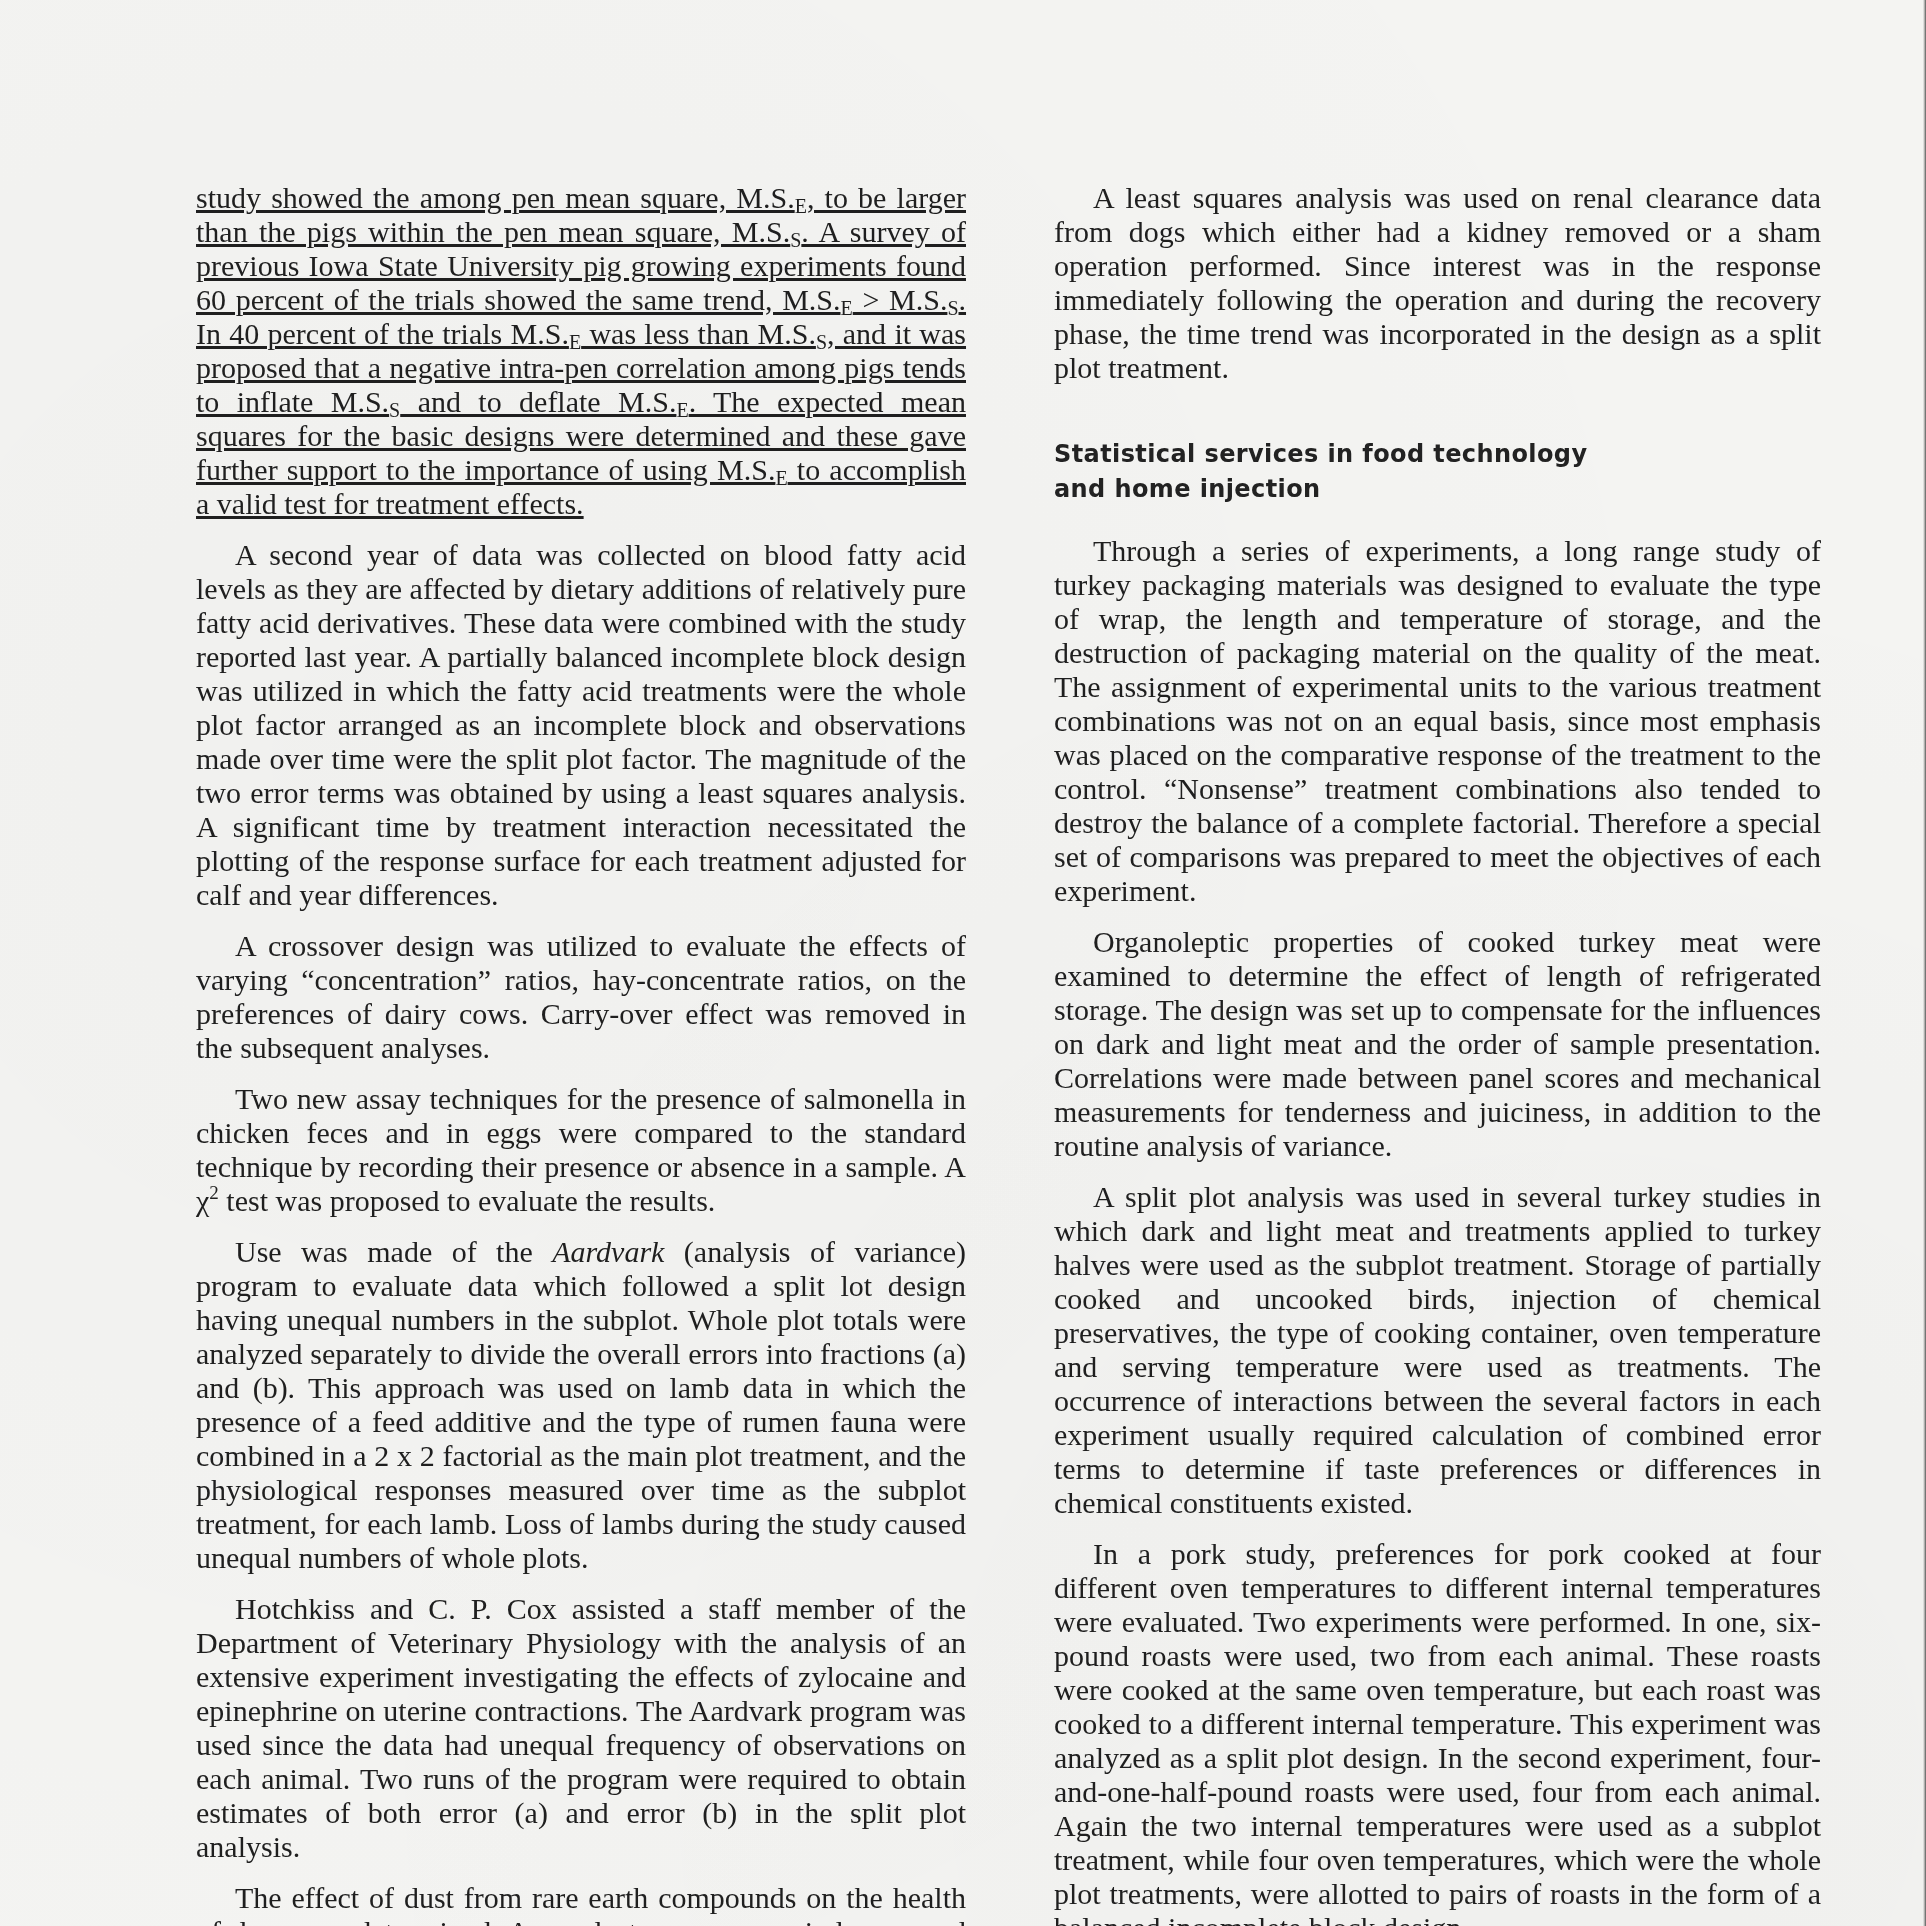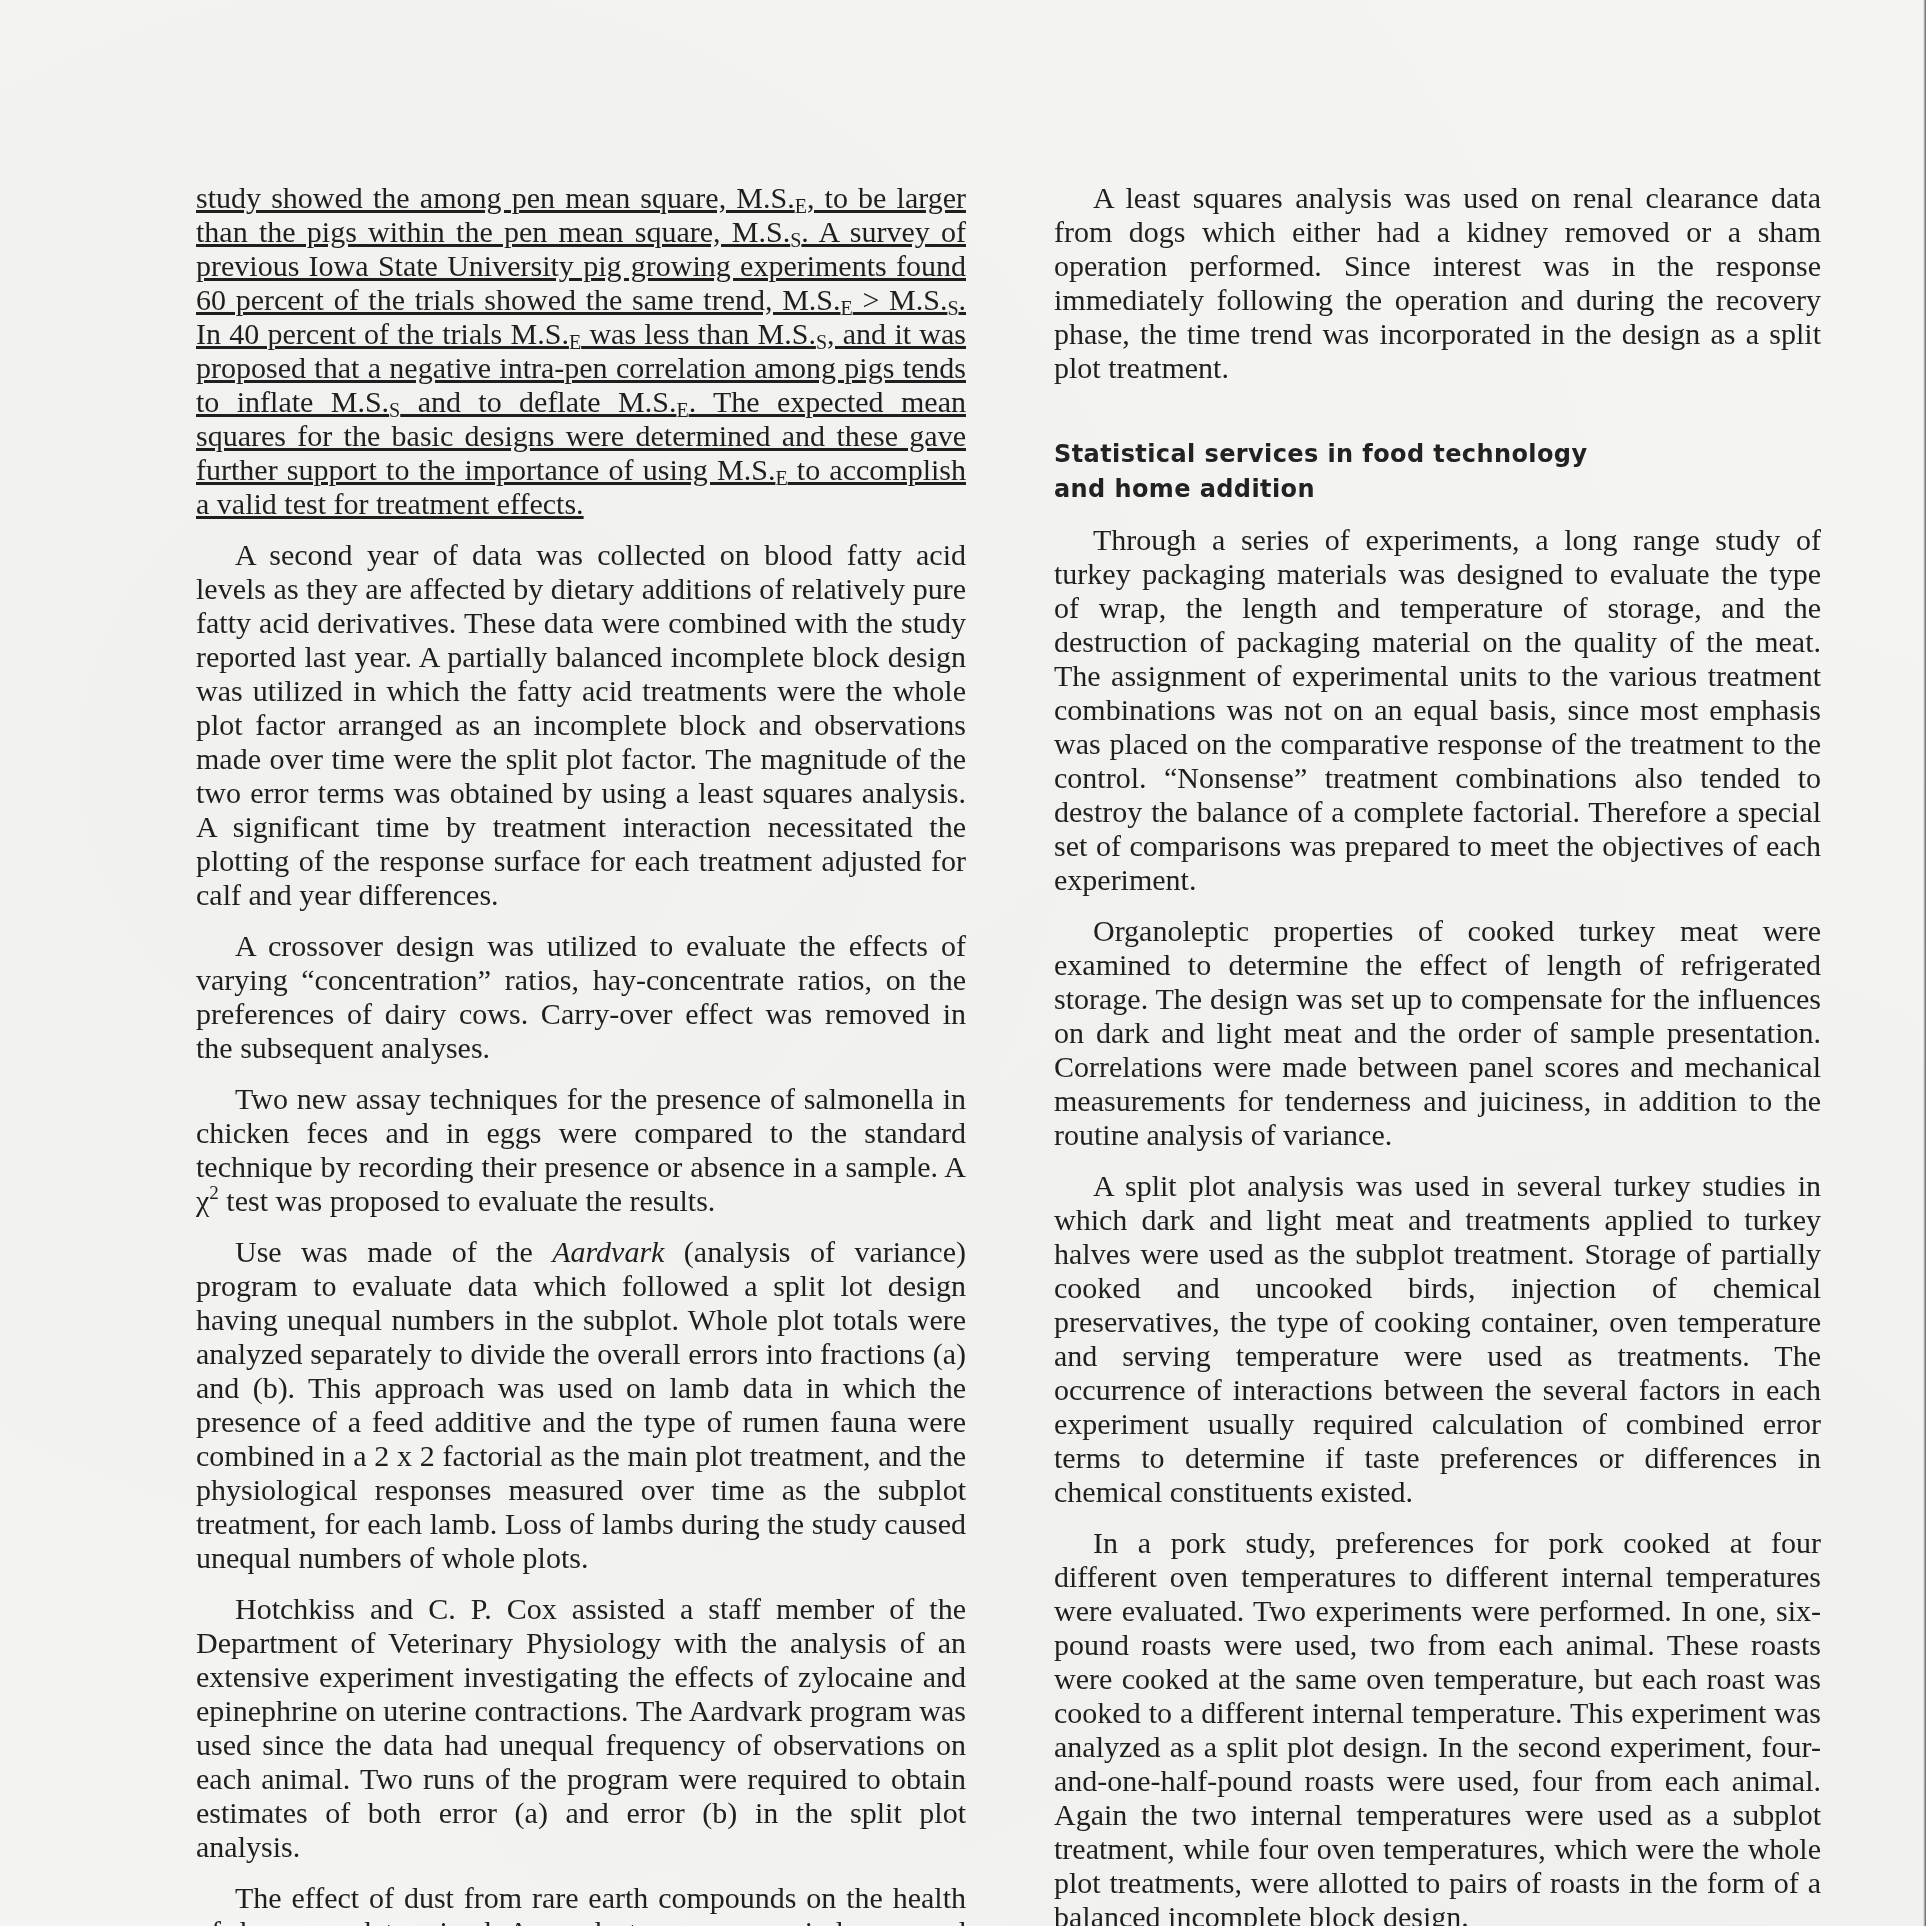--- a/index.html
+++ b/index.html
@@ -51,21 +51,21 @@
     }
     .para.first-cont {
       text-indent: 0;
       text-decoration: underline;
     }
     .heading {
       font-family: "DejaVu Sans", "Liberation Sans", sans-serif;
       font-weight: bold;
       font-size: 24px;
       line-height: 35px;
-      margin: 52px 0 16px 0;
+      margin: 52px 0 27px 0;
       letter-spacing: 0.4px;
       color: #222;
       text-align: left;
     }
     .heading span { display: block; }
     sub.ms {
       font-size: 20px;
       vertical-align: -4.6px;
       line-height: 0;
     }
@@ -89,21 +89,21 @@
     <p class="para">Use was made of the <em>Aardvark</em> (analysis of vari­ance) program to evaluate data which followed a split lot design having unequal numbers in the sub­plot. Whole plot totals were analyzed separately to divide the overall errors into fractions (a) and (b). This approach was used on lamb data in which the presence of a feed additive and the type of rumen fauna were combined in a 2 x 2 factorial as the main plot treatment, and the physiological responses mea­sured over time as the subplot treatment, for each lamb. Loss of lambs during the study caused unequal numbers of whole plots.</p>
     <p class="para">Hotchkiss and C. P. Cox assisted a staff member of the Department of Veterinary Physiology with the analysis of an extensive experiment investigating the effects of zylocaine and epinephrine on uterine con­tractions. The Aardvark program was used since the data had unequal frequency of observations on each animal. Two runs of the program were required to obtain estimates of both error (a) and error (b) in the split plot analysis.</p>
     <p class="para">The effect of dust from rare earth compounds on the health of dogs was determined. A pre-dust ex­posure period was used as the control response and contrasted with the trend over time that occurred during dust exposure. An additional factor of exercise stress, confounded with blocks, was added following an evaluation of the first experiment replication.</p>
   </div>
 
   <div class="column col-right">
     <p class="para">A least squares analysis was used on renal clearance data from dogs which either had a kidney removed or a sham operation performed. Since interest was in the response immediately following the operation and during the recovery phase, the time trend was incor­porated in the design as a split plot treatment.</p>
 
     <h2 class="heading">
       <span>Statistical services in food technology</span>
-      <span>and home addition</span>
+      <span>and home injection</span>
     </h2>
 
     <p class="para">Through a series of experiments, a long range study of turkey packaging materials was designed to evalu­ate the type of wrap, the length and temperature of storage, and the destruction of packaging material on the quality of the meat. The assignment of experi­mental units to the various treatment combinations was not on an equal basis, since most emphasis was placed on the comparative response of the treatment to the control. “Nonsense” treatment combinations also tended to destroy the balance of a complete fac­torial. Therefore a special set of comparisons was prepared to meet the objectives of each experiment.</p>
     <p class="para">Organoleptic properties of cooked turkey meat were examined to determine the effect of length of refrigerated storage. The design was set up to com­pensate for the influences on dark and light meat and the order of sample presentation. Correlations were made between panel scores and mechanical measure­ments for tenderness and juiciness, in addition to the routine analysis of variance.</p>
     <p class="para">A split plot analysis was used in several turkey studies in which dark and light meat and treatments applied to turkey halves were used as the subplot treatment. Storage of partially cooked and uncooked birds, injection of chemical preservatives, the type of cooking container, oven temperature and serving tem­perature were used as treatments. The occurrence of interactions between the several factors in each ex­periment usually required calculation of combined error terms to determine if taste preferences or dif­ferences in chemical constituents existed.</p>
     <p class="para">In a pork study, preferences for pork cooked at four different oven temperatures to different internal tem­peratures were evaluated. Two experiments were performed. In one, six-pound roasts were used, two from each animal. These roasts were cooked at the same oven temperature, but each roast was cooked to a different internal temperature. This experiment was analyzed as a split plot design. In the second experi­ment, four-and-one-half-pound roasts were used, four from each animal. Again the two internal tempera­tures were used as a subplot treatment, while four oven temperatures, which were the whole plot treat­ments, were allotted to pairs of roasts in the form of a balanced incomplete block design.</p>
 
   </div>
 
 </div>

